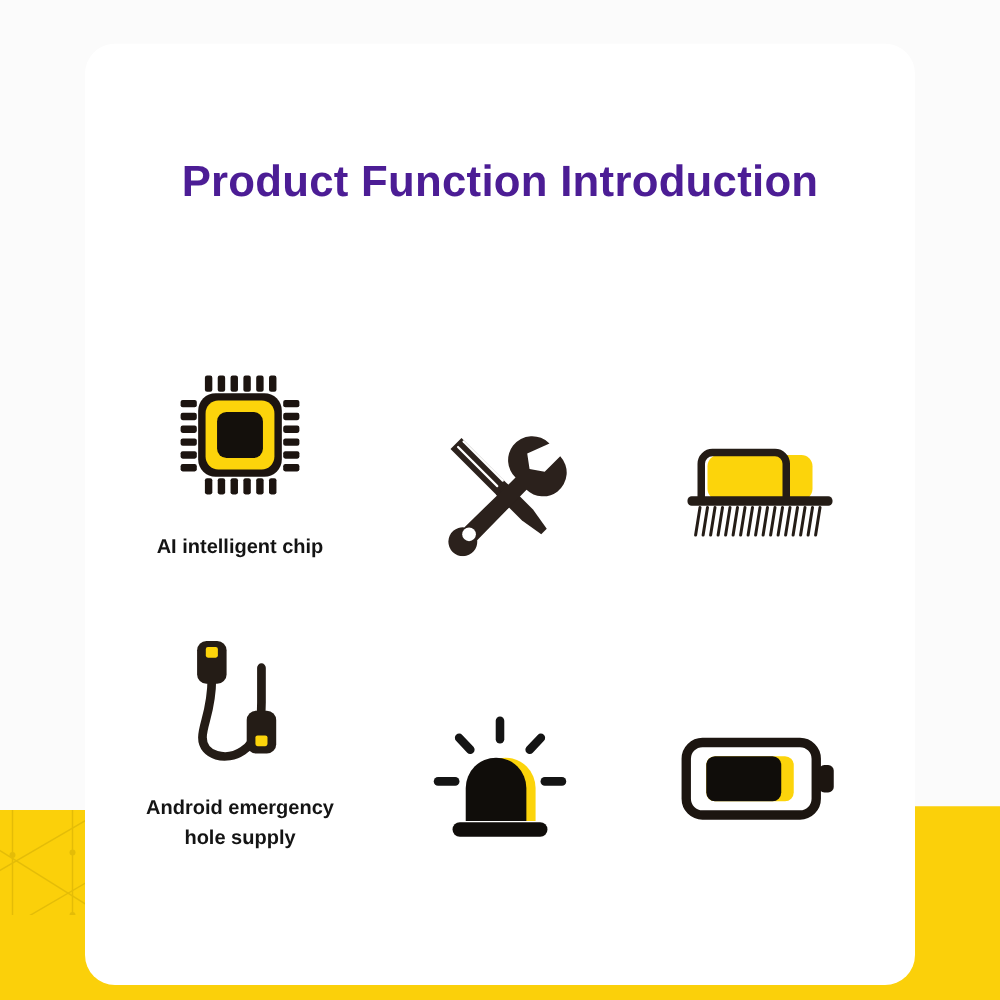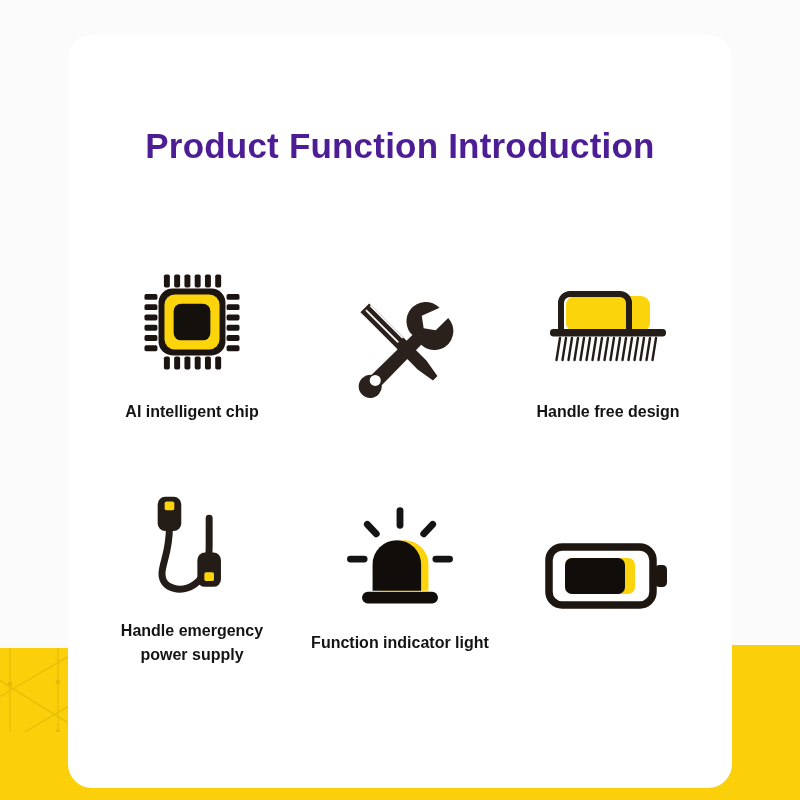--- a/index.html
+++ b/index.html
@@ -87,21 +87,21 @@
     top: 200px;
     display: grid;
     grid-template-columns: repeat(3, 1fr);
     grid-template-rows: 215px 215px;
     row-gap: 18px;
   }
   .feature-cell {
     display: flex;
     flex-direction: column;
     align-items: center;
-    justify-content: center;
+    justify-content: flex-end;
   }
   .feature-icon {
     height: 120px;
     display: flex;
     align-items: center;
     justify-content: center;
   }
   .feature-label {
     margin-top: 18px;
     font-size: 16px;
@@ -250,41 +250,40 @@
             <path d="M76 66 L72.5 88"></path>
             <path d="M82 66 L78.5 88"></path>
             <path d="M88 66 L84.5 88"></path>
             <path d="M94 66 L90.5 88"></path>
             <path d="M100 66 L96.5 88"></path>
             <path d="M106 66 L102.5 88"></path>
             <path d="M112 66 L108.5 88"></path>
           </g>
         </svg>
       </div>
-      <div class="feature-label">Handle free design</div>
     </div>
 
     <div class="feature-cell row2">
       <div class="feature-icon">
         <svg width="108" height="118" viewBox="0 0 100 110" aria-hidden="true">
 
           <path d="M29 38
                    C29 62 22 72 22 82
                    C22 96 40 100 52 92
                    C64 84 66 70 66 56
                    C66 44 66 38 66 30" fill="none" stroke="#241c16" stroke-width="6.5" stroke-linecap="round"></path>
 
           <rect x="18" y="10" width="22" height="32" rx="7" fill="#241c16"></rect>
           <rect x="24.5" y="14.5" width="9" height="8" rx="1.6" fill="#fcd40b"></rect>
 
           <rect x="55" y="62" width="22" height="32" rx="7" fill="#241c16"></rect>
           <rect x="61.5" y="80.5" width="9" height="8" rx="1.6" fill="#fcd40b"></rect>
         </svg>
       </div>
-      <div class="feature-label">Handle emergency power supply</div>
+      <div class="feature-label">Android emergency hole supply</div>
     </div>
 
     <div class="feature-cell row2">
       <div class="feature-icon">
         <svg width="116" height="106" viewBox="0 0 110 100" aria-hidden="true">
 
           <g stroke="#141414" stroke-width="6.5" stroke-linecap="round">
             <path d="M55 6 L55 20"></path>
             <path d="M24 19 L32.5 28"></path>
             <path d="M86 19 L77.5 28"></path>
@@ -292,21 +291,20 @@
             <path d="M102 52 L89 52"></path>
           </g>
 
           <path d="M36 82 L36 57 a23 23 0 0 1 46 0 L82 82 Z" fill="#fcd40b"></path>
 
           <path d="M29 82 L29 57 a23 23 0 0 1 46 0 L75 82 Z" fill="#100d0a"></path>
 
           <rect x="19" y="83" width="72" height="11" rx="5.5" fill="#100d0a"></rect>
         </svg>
       </div>
-      <div class="feature-label">Function indicator light</div>
     </div>
 
     <div class="feature-cell row2">
       <div class="feature-icon">
         <svg width="130" height="86" viewBox="0 0 130 86" aria-hidden="true">
 
           <rect x="6" y="14" width="104" height="58" rx="13" fill="#ffffff" stroke="#1c1510" stroke-width="7.5"></rect>
 
           <rect x="112" y="32" width="12" height="22" rx="4.5" fill="#1c1510"></rect>
 

